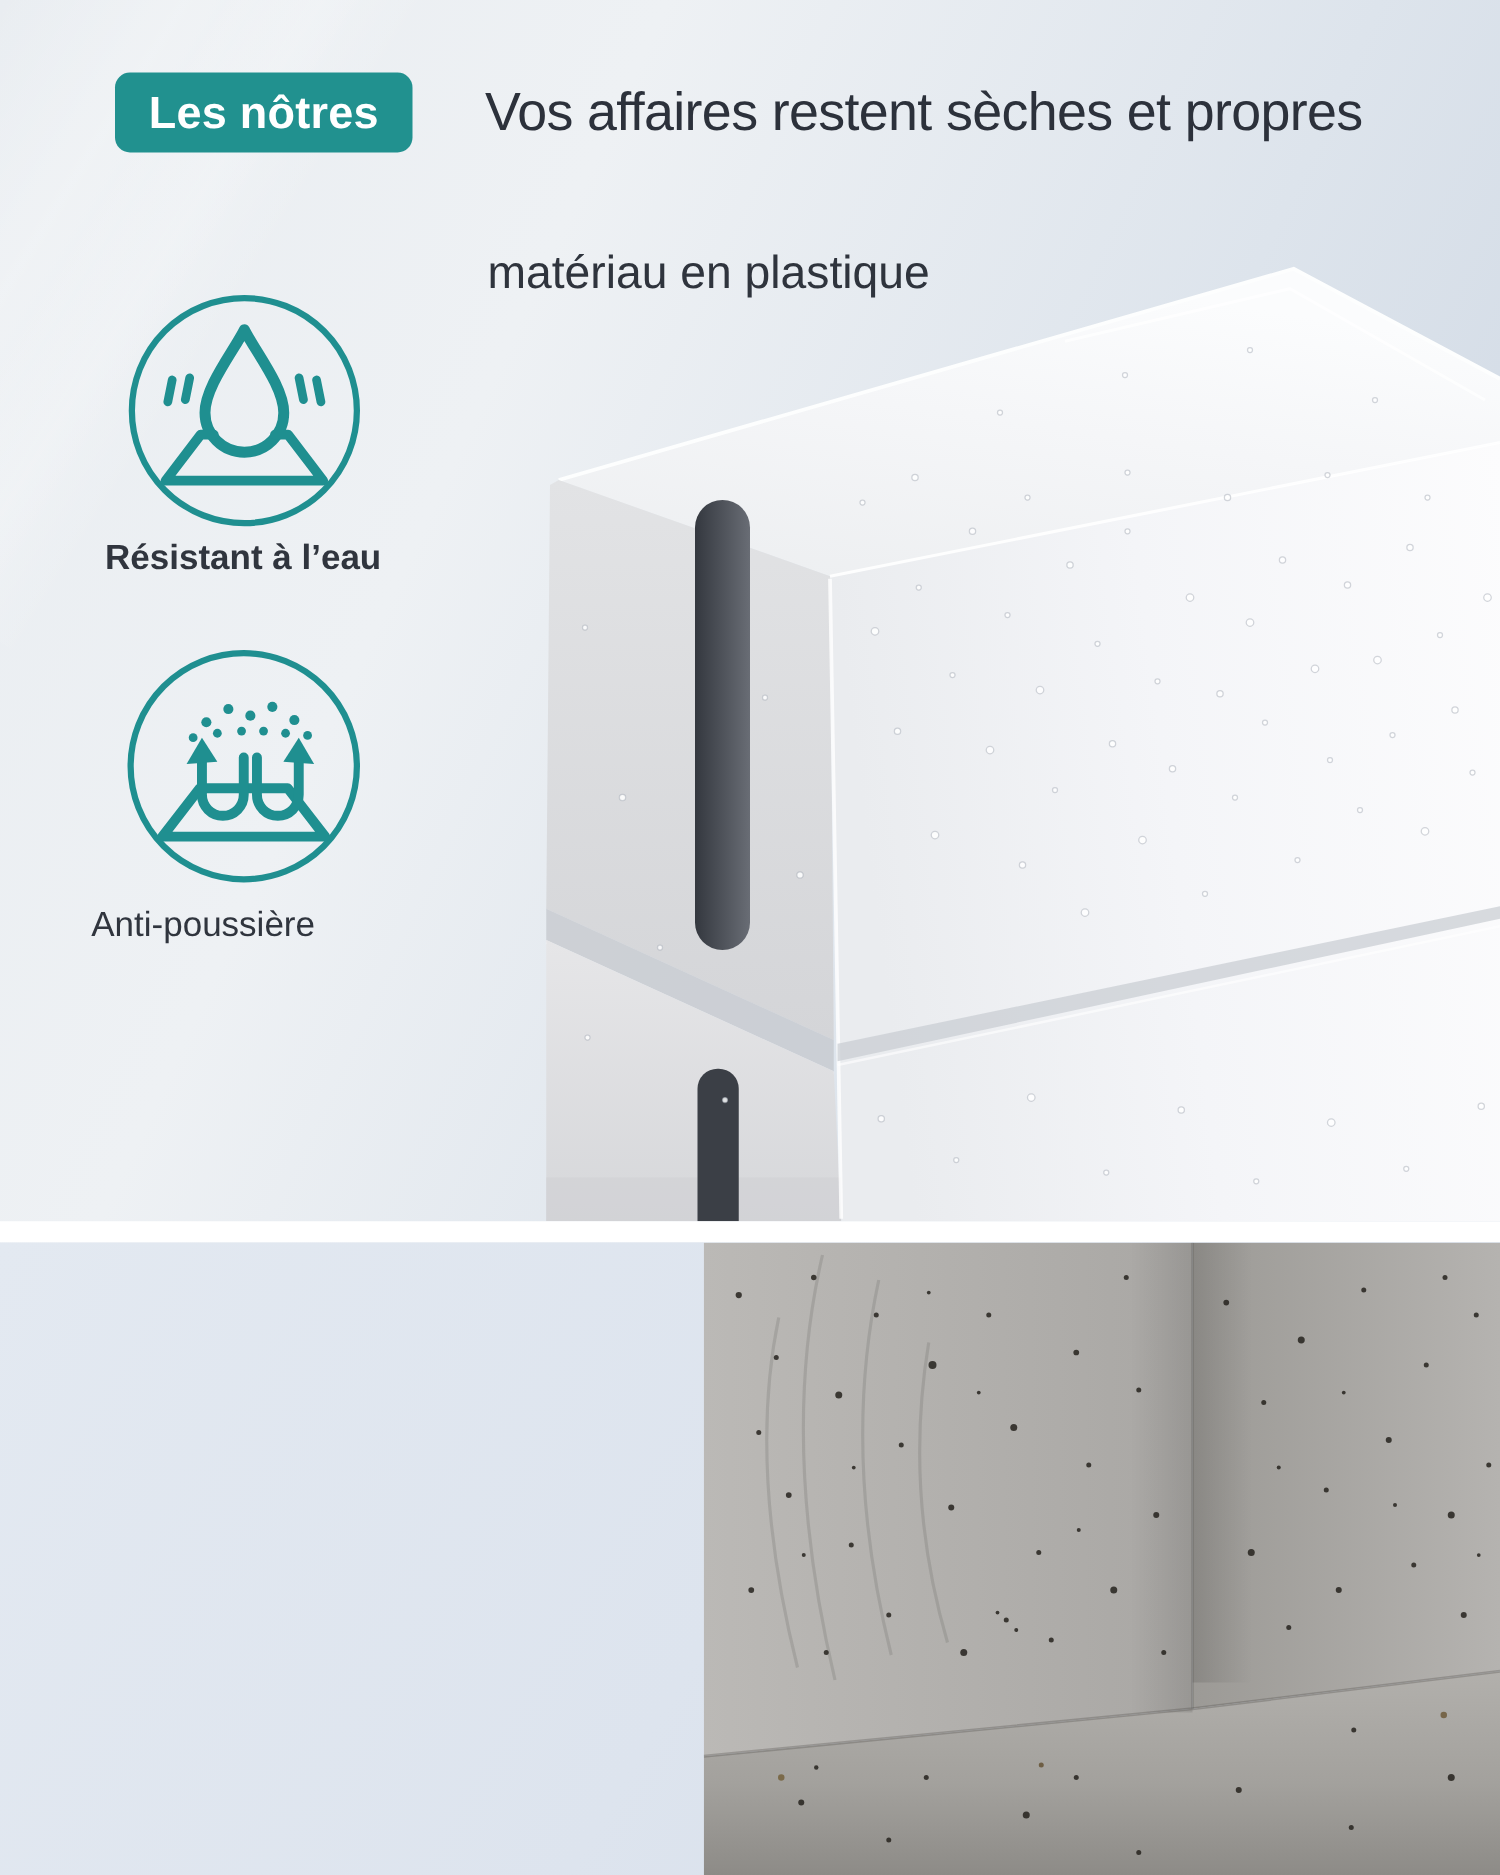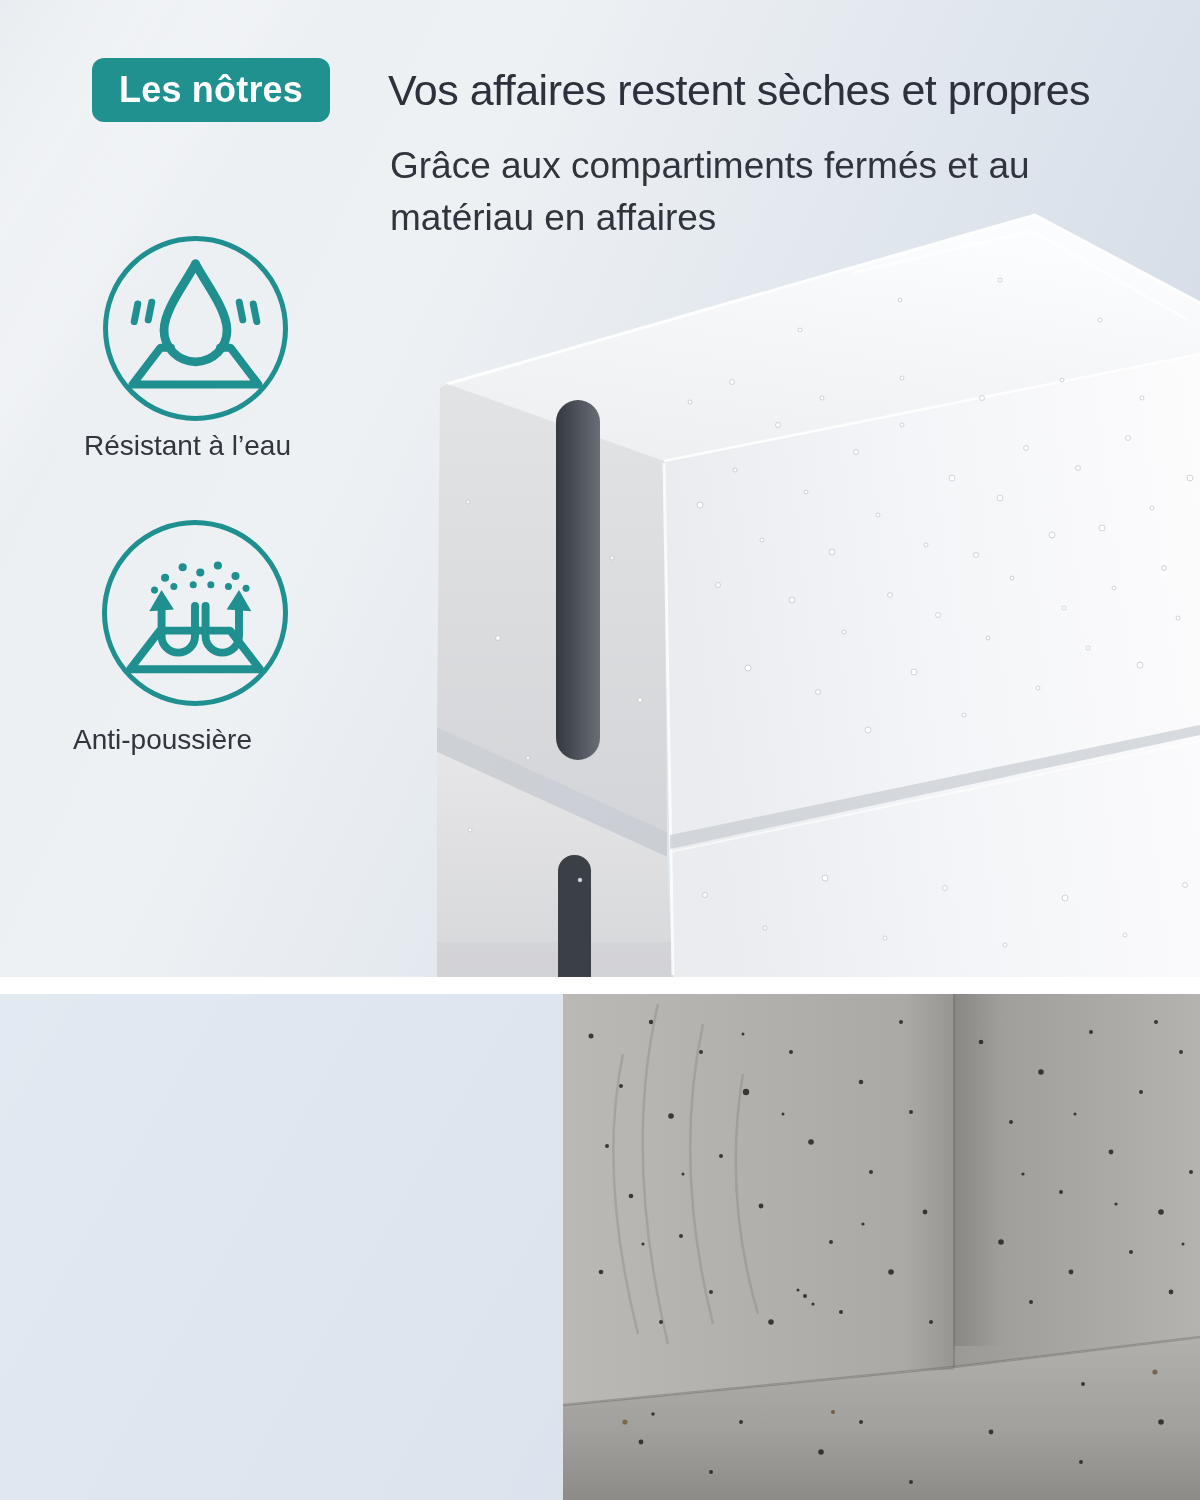--- a/index.html
+++ b/index.html
@@ -32,21 +32,21 @@
   }
   .feature-circle{
     position:absolute;border:5px solid #1f8f90;border-radius:50%;box-sizing:border-box;
   }
   .feature-circle.water{left:103px;top:236px;width:185px;height:185px;}
   .feature-circle.dust{left:102px;top:520px;width:186px;height:186px;}
   .feature-circle svg{display:block;width:100%;height:100%;}
   .feature-label{
     position:absolute;font-size:28px;color:#30353e;font-weight:400;white-space:nowrap;
   }
-  .feature-label.water{left:84px;top:430px;}
+  .feature-label.water{left:84px;top:430px;font-weight:bold;}
   .feature-label.dust{left:73px;top:724px;}
   
   .divider{position:absolute;left:0;top:977px;width:1200px;height:17px;background:#ffffff;}
   
   .sec-bottom{
     position:absolute;left:0;top:994px;width:1200px;height:506px;overflow:hidden;
     background:linear-gradient(120deg,#e3e9f1 0%,#dde4ee 50%,#d3dce8 100%);
   }
   .concrete{position:absolute;left:563px;top:0;}
 </style>
@@ -178,22 +178,22 @@
         <circle cx="900" cy="300" r="2"></circle>
           <circle cx="1000" cy="280" r="2"></circle>
           <circle cx="1100" cy="320" r="2"></circle>
         <circle cx="800" cy="330" r="2"></circle>
       </g>
     </svg>
 
     <div class="badge ours">Les nôtres</div>
     <div class="heading">Vos affaires restent sèches et propres</div>
     <div class="subtitle">
-      <span>Grâce aux compartiments fermés et au</span><br>
-      <span>matériau en affaires</span>
+      <br>
+      <span>matériau en plastique</span>
     </div>
 
     <div class="feature-circle water">
       <svg viewBox="0 0 100 100" fill="none" stroke="#1f8f90" stroke-width="4.5" stroke-linecap="round" stroke-linejoin="round">
         <path d="M50,13 C45,23 32,39 32,51 A18,18 0 0 0 68,51 C68,39 55,23 50,13 Z" stroke-width="5"></path>
         <path d="M36,61 L30,61 L14,82 L86,82 L70,61 L64,61"></path>
         <path d="M17,36 L15,46 M25,35 L23,45 M75,35 L77,45 M83,36 L85,46" stroke-width="4"></path>
       </svg>
     </div>
     <div class="feature-label water">Résistant à l’eau</div>

